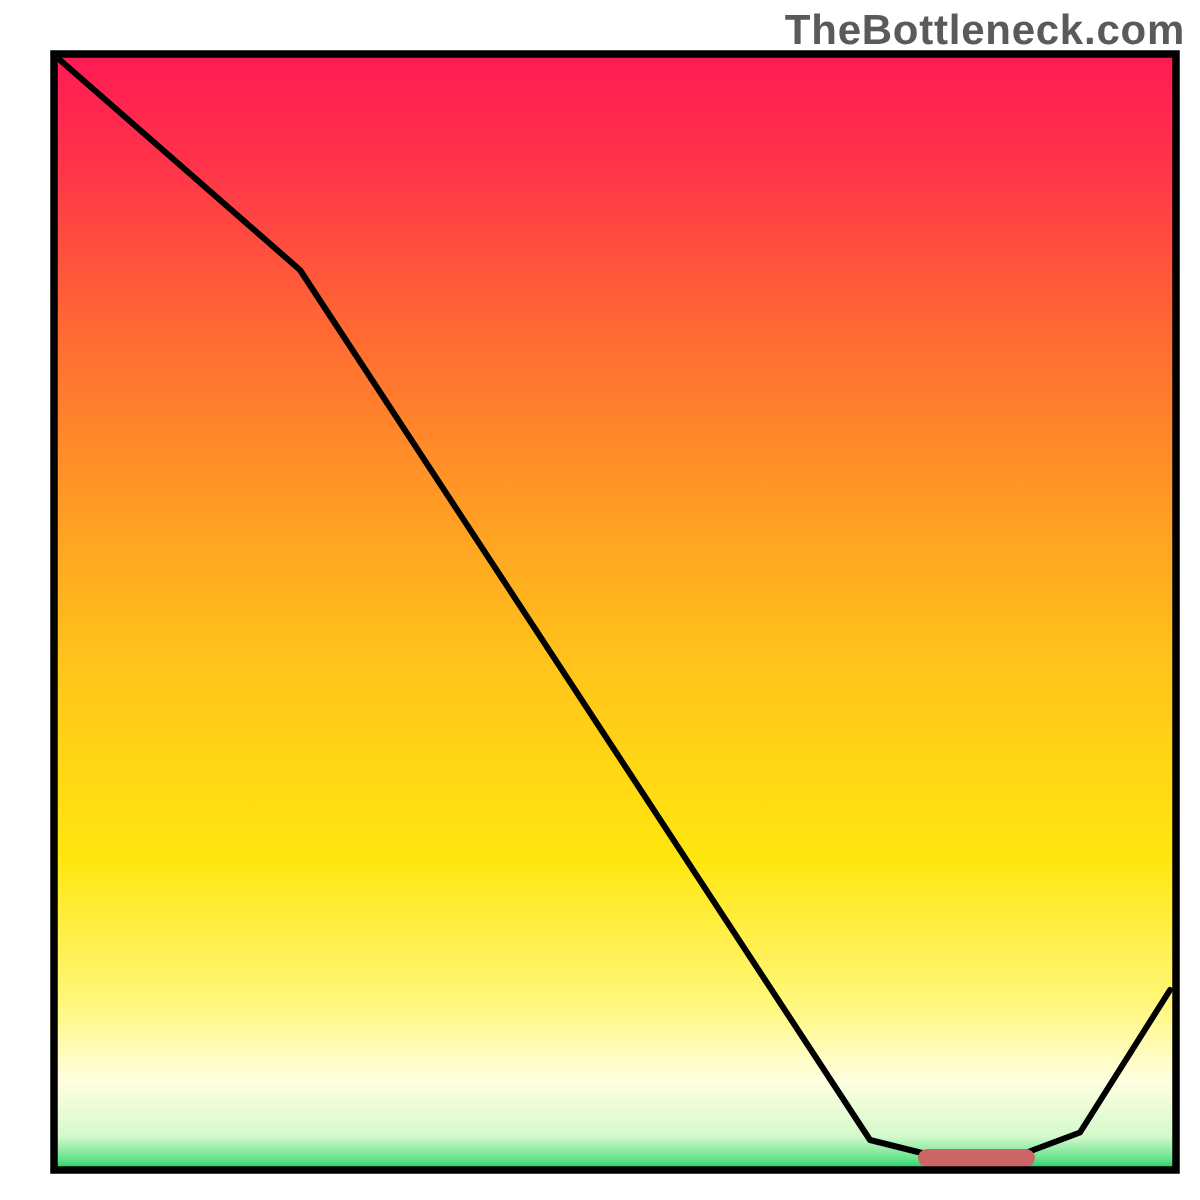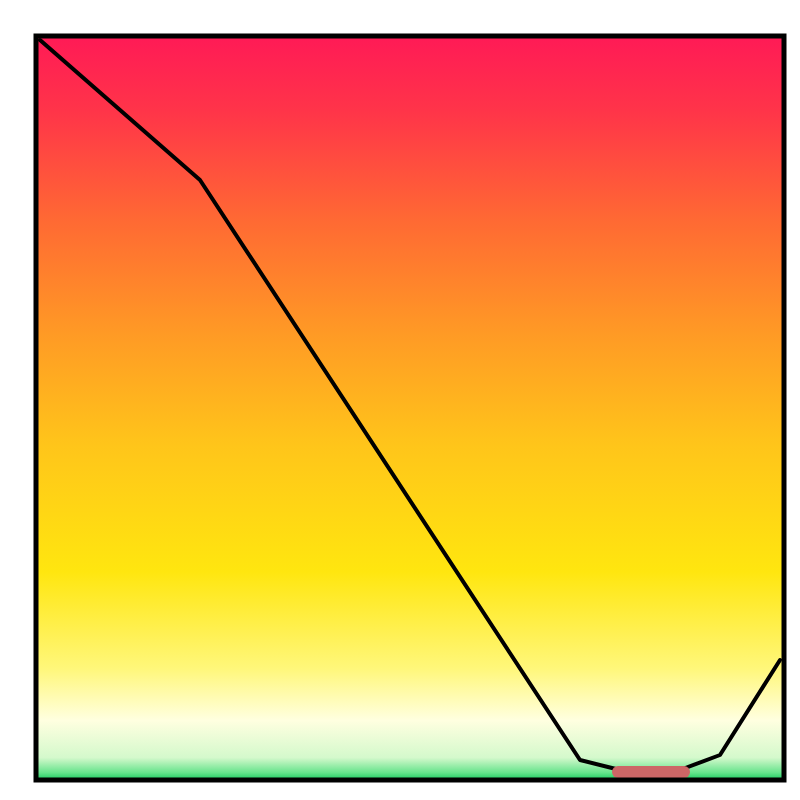--- a/index.html
+++ b/index.html
@@ -28,20 +28,21 @@
   svg.chart {
     position: absolute;
     top: 0;
     left: 0;
   }
 </style>
 </head>
 <body>
 
 <div class="container">
+  <div class="watermark">TheBottleneck.com</div>
 
   <svg class="chart" width="800" height="800" viewBox="0 0 800 800">
     <defs>
       <linearGradient id="bg-grad" x1="0" y1="0" x2="0" y2="1">
           <stop offset="0%" stop-color="#ff1a56"></stop>
           <stop offset="10%" stop-color="#ff3449"></stop>
           <stop offset="25%" stop-color="#ff6a33"></stop>
           <stop offset="40%" stop-color="#ff9a25"></stop>
           <stop offset="55.00000000000001%" stop-color="#ffc51a"></stop>
           <stop offset="72%" stop-color="#ffe60f"></stop>

